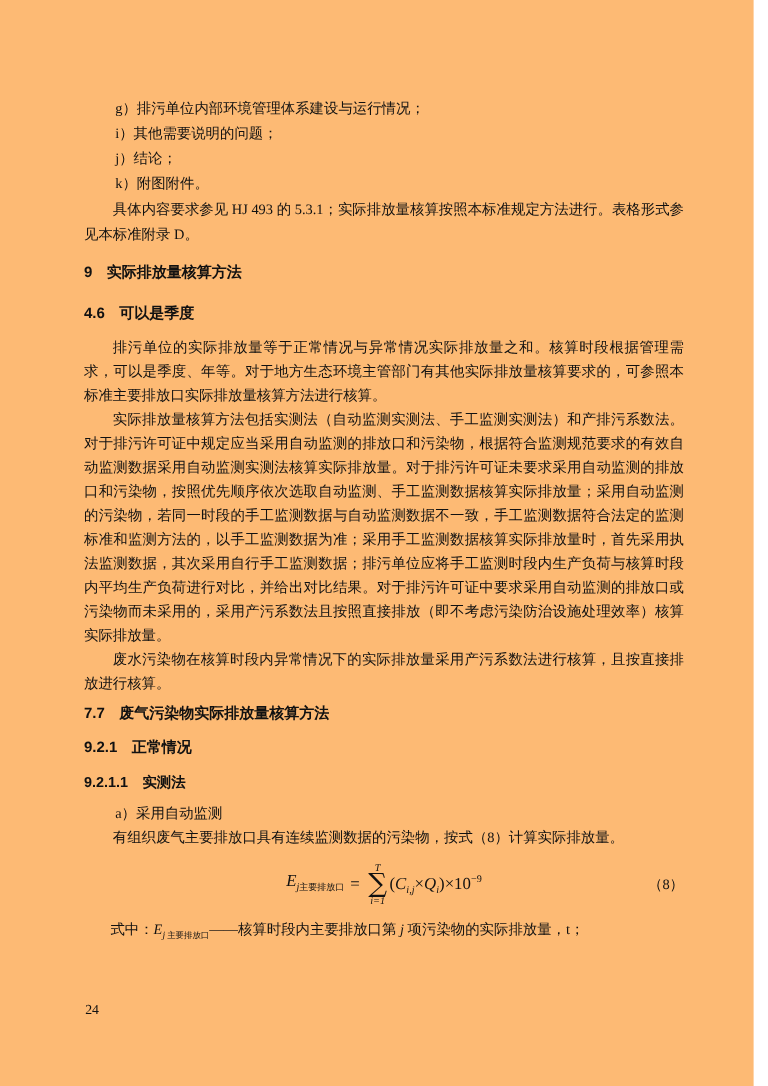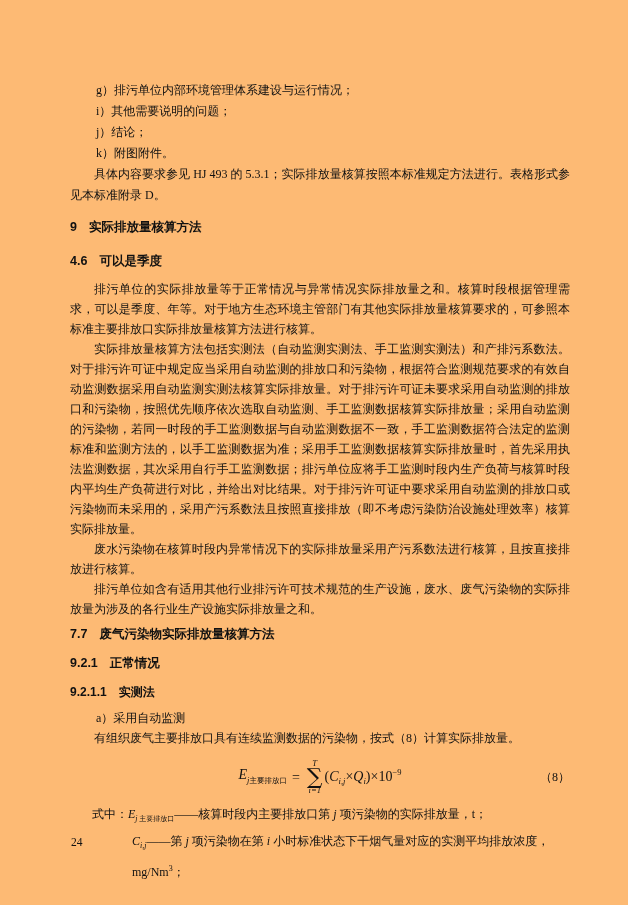--- a/index.html
+++ b/index.html
@@ -149,21 +149,20 @@
 
     <p class="para hj">具体内容要求参见 HJ 493 的 5.3.1；实际排放量核算按照本标准规定方法进行。表格形式参见本标准附录 D。</p>
 
     <h2 class="h9"><span class="sec-num">9</span><span class="sec-title">实际排放量核算方法</span></h2>
 
     <h2 class="h91"><span class="sec-num">4.6</span><span class="sec-title">可以是季度</span></h2>
 
     <p class="para p-first">排污单位的实际排放量等于正常情况与异常情况实际排放量之和。核算时段根据管理需求，可以是季度、年等。对于地方生态环境主管部门有其他实际排放量核算要求的，可参照本标准主要排放口实际排放量核算方法进行核算。</p>
     <p class="para">实际排放量核算方法包括实测法（自动监测实测法、手工监测实测法）和产排污系数法。对于排污许可证中规定应当采用自动监测的排放口和污染物，根据符合监测规范要求的有效自动监测数据采用自动监测实测法核算实际排放量。对于排污许可证未要求采用自动监测的排放口和污染物，按照优先顺序依次选取自动监测、手工监测数据核算实际排放量；采用自动监测的污染物，若同一时段的手工监测数据与自动监测数据不一致，手工监测数据符合法定的监测标准和监测方法的，以手工监测数据为准；采用手工监测数据核算实际排放量时，首先采用执法监测数据，其次采用自行手工监测数据；排污单位应将手工监测时段内生产负荷与核算时段内平均生产负荷进行对比，并给出对比结果。对于排污许可证中要求采用自动监测的排放口或污染物而未采用的，采用产污系数法且按照直接排放（即不考虑污染防治设施处理效率）核算实际排放量。</p>
     <p class="para">废水污染物在核算时段内异常情况下的实际排放量采用产污系数法进行核算，且按直接排放进行核算。</p>
-    <p class="para">排污单位如含有适用其他行业排污许可技术规范的生产设施，废水、废气污染物的实际排放量为涉及的各行业生产设施实际排放量之和。</p>
 
     <h2 class="h92"><span class="sec-num">7.7</span><span class="sec-title">废气污染物实际排放量核算方法</span></h2>
 
     <h3 class="h921"><span class="sec-num">9.2.1</span><span class="sec-title">正常情况</span></h3>
 
     <h3 class="h9211"><span class="sec-num">9.2.1.1</span><span class="sec-title">实测法</span></h3>
 
     <div class="item-a">a）采用自动监测</div>
 
     <div class="intro-line">有组织废气主要排放口具有连续监测数据的污染物，按式（8）计算实际排放量。</div>
@@ -177,18 +176,17 @@
           <span class="sum-sym">∑</span>
           <span class="sum-bot">i=1</span>
         </span>
         <span><span>(</span><span class="fvar">C</span><span class="fsub">i,j</span><span>×</span><span class="fvar">Q</span><span class="fsub">i</span><span>)</span><span>×10</span><span class="fexp">−9</span></span>
       </span>
       <span class="eq-num">（8）</span>
     </div>
 
     <div class="where-line1"><span>式中：</span><span class="wvar">E</span><sub class="wsub">j</sub><sub class="wsub wsub-cjk"> 主要排放口</sub><span>——</span><span>核算时段内主要排放口第 </span><span class="wit">j</span><span> 项污染物的实际排放量，t；</span></div>
 
-    <div class="where-line2"><span class="wvar">C</span><sub class="wsub">i,j</sub><span>——</span><span>第 </span><span class="wit">j</span><span> 项污染物在第 </span><span class="wit">i</span><span> 小时标准状态下干烟气量对应的实测平均排放浓度，mg/Nm</span><span class="wsup">3</span><span>；</span></div>
 
   </div>
 
   <div class="page-num">24</div>
 </div>
 
 </body></html>

